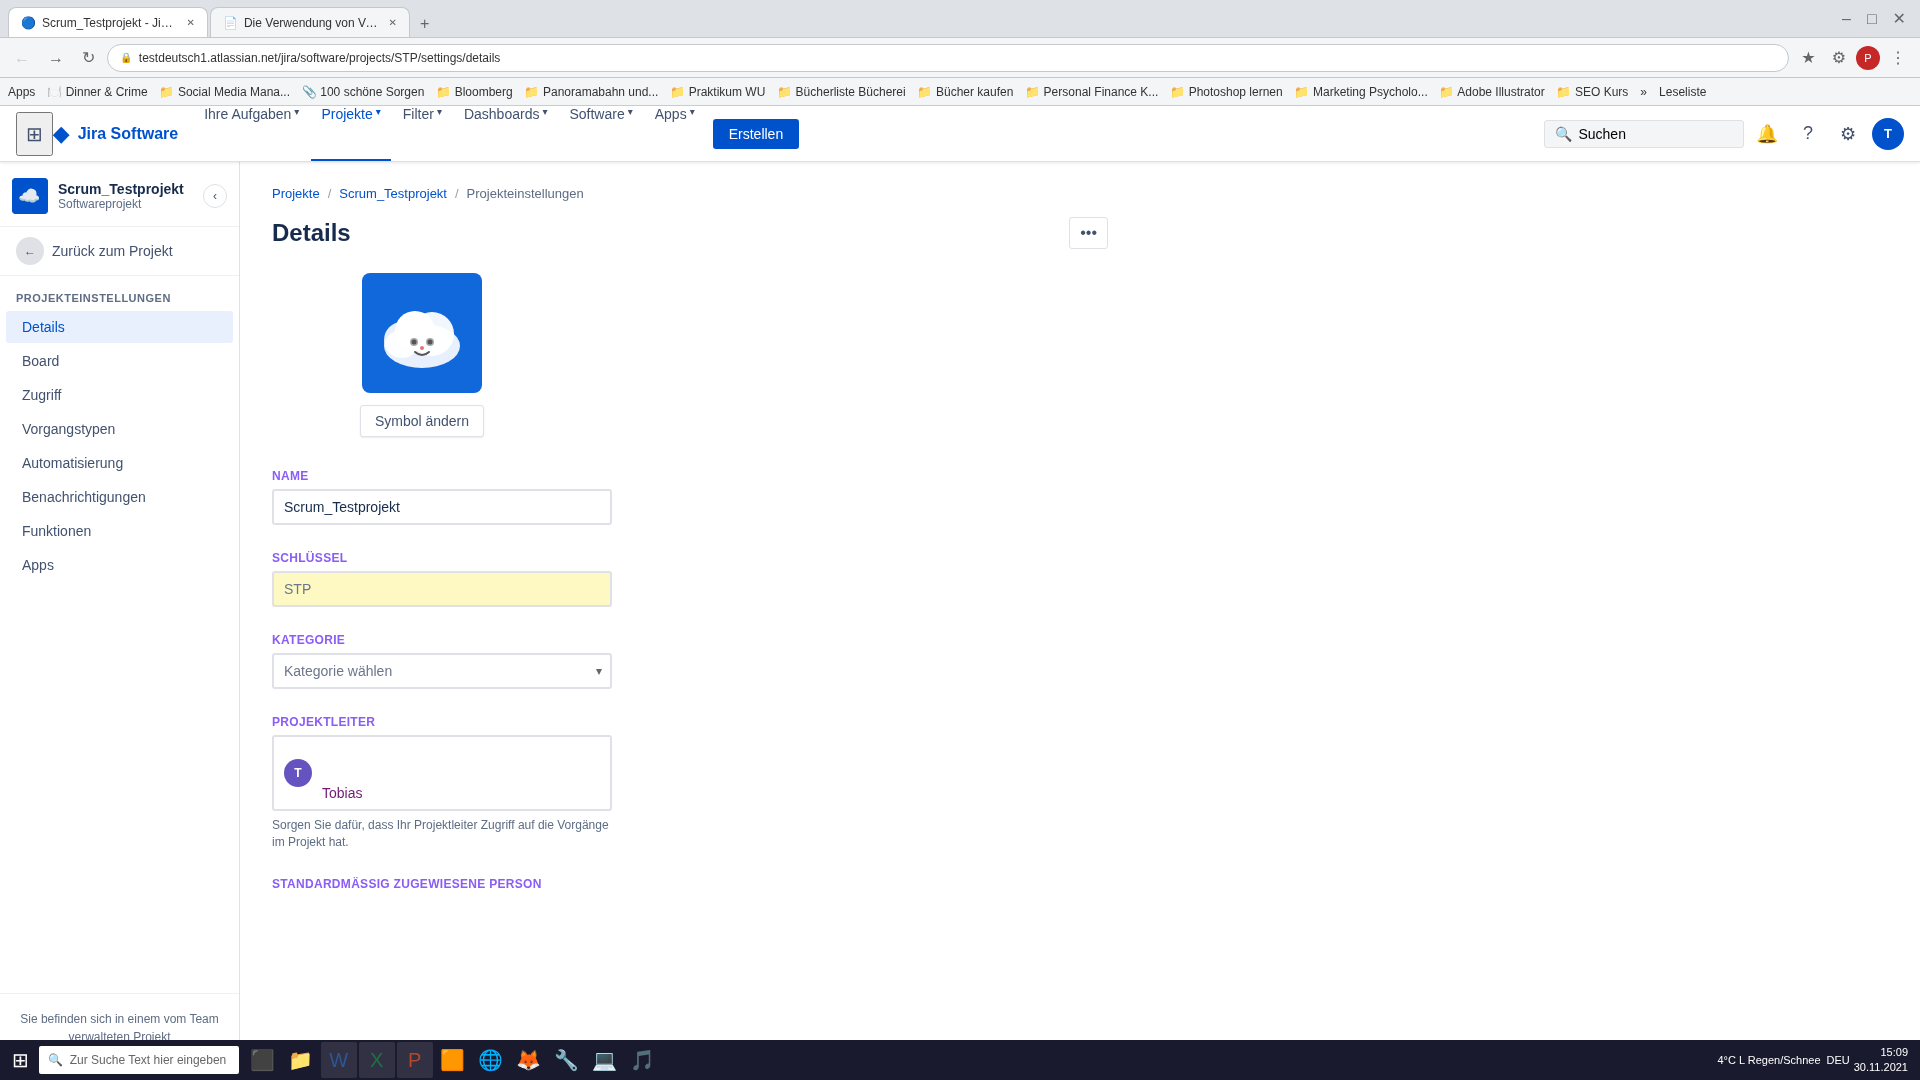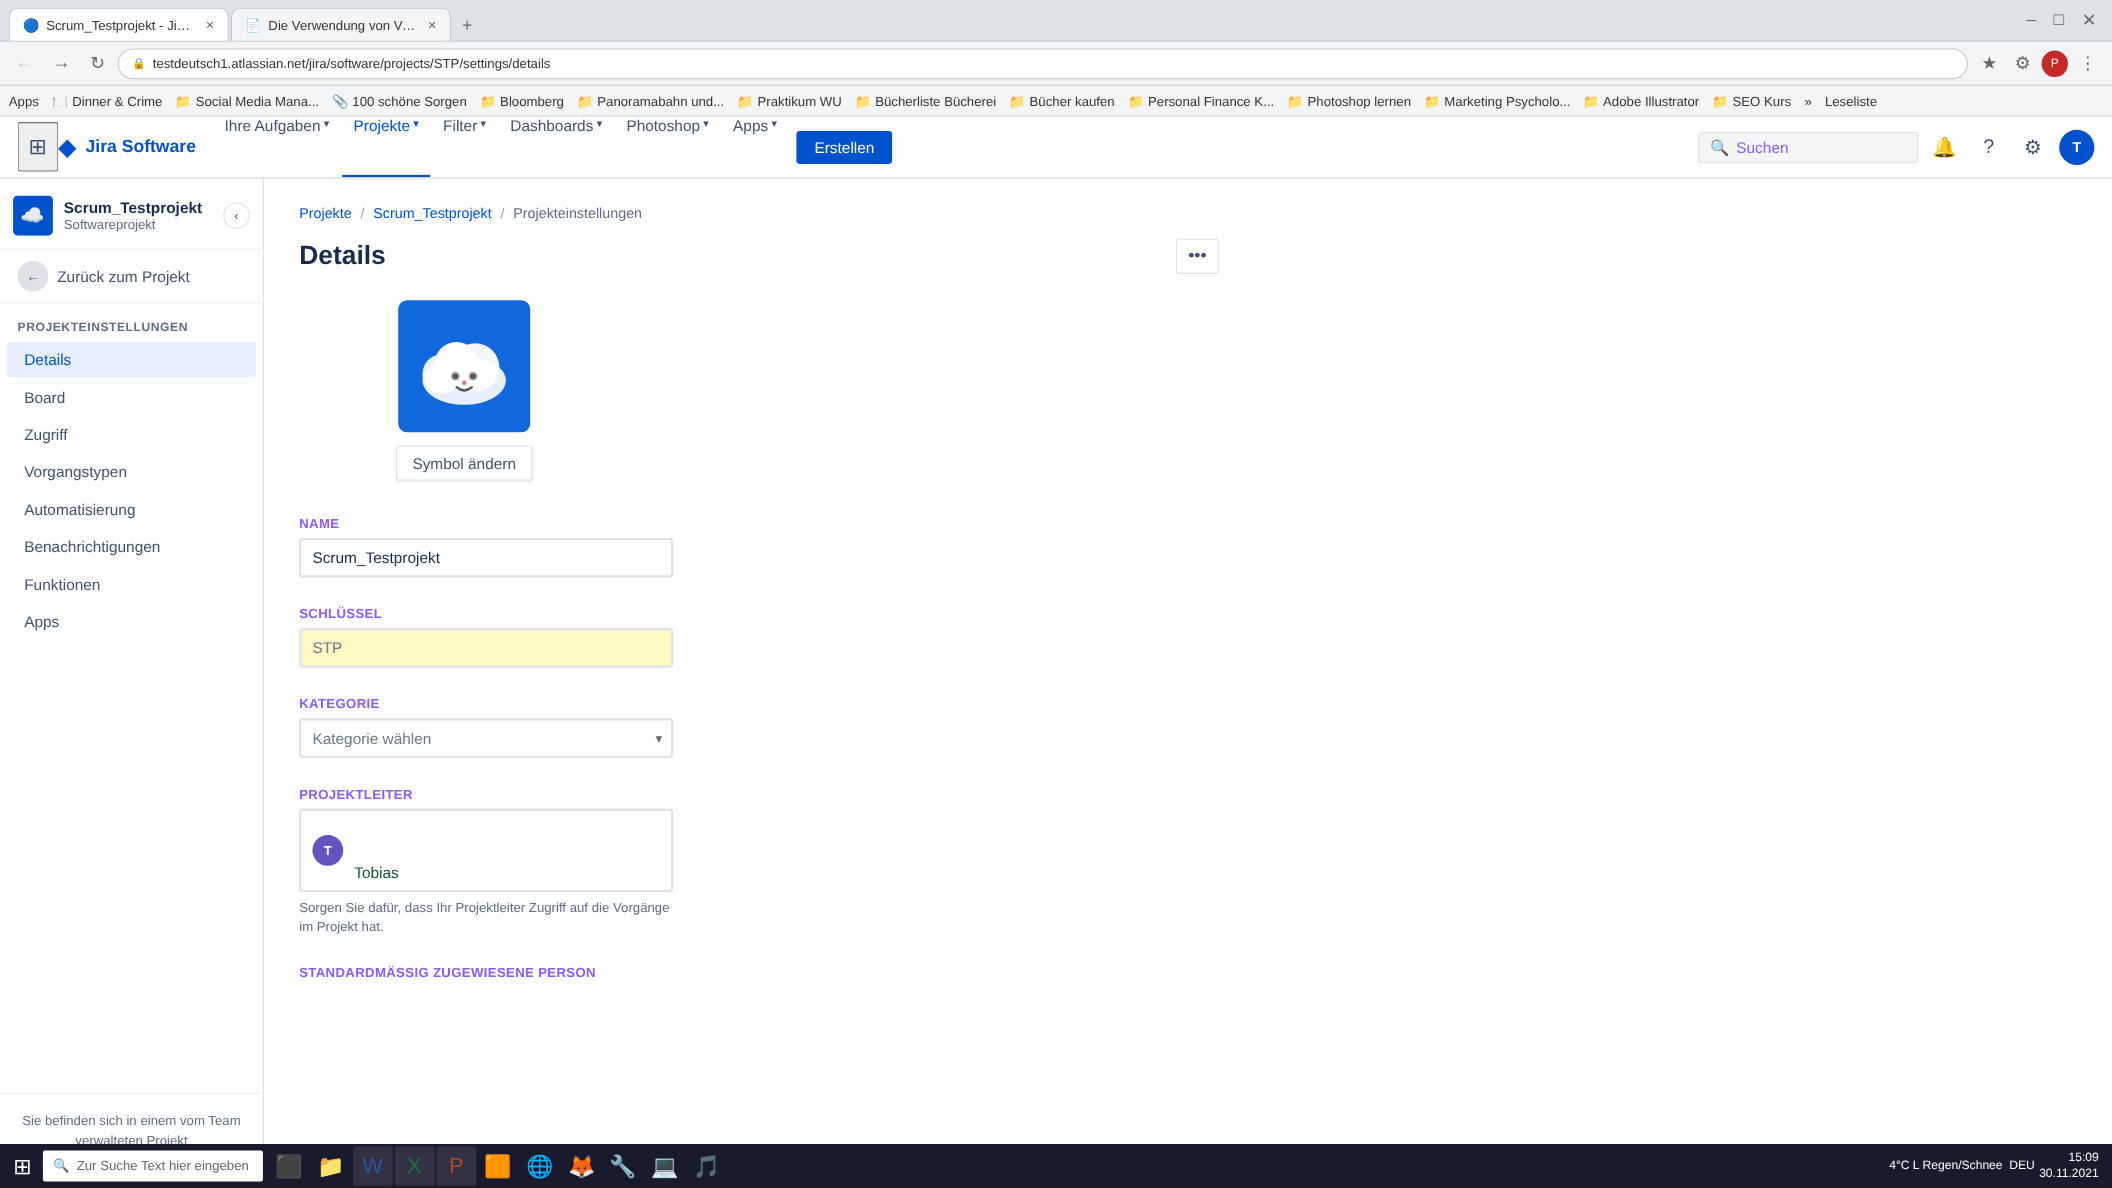--- a/index.html
+++ b/index.html
@@ -35,21 +35,21 @@
     .nav-logo-icon { color: #0052cc; font-size: 22px; }
     .nav-logo-text { color: #0052cc; font-weight: 600; font-size: 16px; }
     .nav-links { display: flex; align-items: center; height: 100%; gap: 2px; }
     .nav-link { padding: 0 10px; height: 100%; display: flex; align-items: flex-start; gap: 3px; font-size: 14px; color: #42526e; cursor: pointer; border-bottom: 2px solid transparent; }
     .nav-link.active { color: #0052cc; border-bottom-color: #0052cc; }
     .nav-link .arrow { font-size: 10px; }
     .nav-create-btn { margin-left: 8px; background: #0052cc; color: #fff; border: none; border-radius: 3px; padding: 7px 16px; font-size: 14px; font-weight: 500; cursor: pointer; }
     .nav-right { margin-left: auto; display: flex; align-items: center; gap: 8px; }
     .search-bar { display: flex; align-items: center; border: 1px solid #dfe1e6; border-radius: 3px; padding: 5px 10px; gap: 6px; background: #f4f5f7; cursor: text; width: 200px; }
     .search-icon { color: #666; font-size: 14px; }
-    .search-placeholder { color: #8b5cf6; font-size: 14px; }
+    .search-placeholder { color: #000000; font-size: 14px; }
     .nav-icon-btn { background: none; border: none; cursor: pointer; color: #42526e; font-size: 18px; padding: 6px; border-radius: 50%; width: 32px; height: 32px; display: flex; align-items: center; justify-content: center; }
     .avatar-btn { width: 32px; height: 32px; border-radius: 50%; background: #0052cc; color: #fff; border: none; cursor: pointer; font-size: 13px; font-weight: bold; display: flex; align-items: center; justify-content: center; }
 
     
     .main-layout { display: flex; flex: 1; overflow: hidden; }
 
     
     .sidebar { width: 240px; background: #fff; border-right: 1px solid #dfe1e6; display: flex; flex-direction: column; overflow-y: auto; flex-shrink: 0; }
     .sidebar-header { padding: 16px 12px 12px; display: flex; align-items: center; gap: 10px; border-bottom: 1px solid #f0f0f0; }
     .sidebar-project-avatar { width: 36px; height: 36px; background: #0052cc; border-radius: 4px; display: flex; align-items: center; justify-content: center; color: #fff; font-size: 14px; font-weight: bold; flex-shrink: 0; overflow: hidden; }
@@ -93,21 +93,21 @@
     .form-label { font-size: 12px; font-weight: 700; color: #8b5cf6; margin-bottom: 6px; text-transform: uppercase; letter-spacing: 0.3px; display: block; margin-top: 26px; }
     .form-input { width: 100%; padding: 8px 10px; border: 2px solid #dfe1e6; border-radius: 3px; font-size: 14px; color: #172b4d; background: #fff; outline: none; }
     .form-input.readonly { background: #fef9c3; color: #6b778c; cursor: not-allowed; }
     .form-select-wrapper { position: relative; }
     .form-select { width: 100%; padding: 8px 30px 8px 10px; border: 2px solid #dfe1e6; border-radius: 3px; font-size: 14px; color: #6b778c; background: #fff; appearance: none; cursor: pointer; outline: none; }
     .select-arrow { position: absolute; right: 10px; top: 50%; transform: translateY(-50%); color: #666; font-size: 12px; pointer-events: none; }
 
     
     .leader-field { display: flex; align-items: center; gap: 10px; padding: 8px 10px; border: 2px solid #dfe1e6; border-radius: 3px; background: #fff; }
     .leader-avatar { width: 28px; height: 28px; border-radius: 50%; background: #6554c0; color: #fff; font-size: 12px; font-weight: bold; display: flex; align-items: center; justify-content: center; flex-shrink: 0; }
-    .leader-name { font-size: 14px; color: #14532d; margin-top: 40px; }
+    .leader-name { font-size: 14px; color: #701a75; margin-top: 40px; }
     .field-hint { font-size: 12px; color: #5e6c84; margin-top: 6px; line-height: 1.4; }
 
     
     .taskbar { height: 40px; background: #1a1a2e; display: flex; align-items: center; padding: 0 4px; gap: 2px; position: fixed; bottom: 0; left: 0; width: 1920px; z-index: 100; }
     .taskbar-start { background: none; border: none; color: #fff; font-size: 20px; padding: 4px 8px; cursor: pointer; }
     .taskbar-search { display: flex; align-items: center; background: #fff; border-radius: 2px; padding: 2px 10px; gap: 6px; height: 28px; width: 200px; cursor: text; }
     .taskbar-search-icon { font-size: 12px; color: #333; }
     .taskbar-search-text { font-size: 12px; color: #666; }
     .taskbar-apps { display: flex; align-items: center; gap: 2px; margin-left: 4px; }
     .taskbar-app { width: 36px; height: 36px; display: flex; align-items: center; justify-content: center; cursor: pointer; border-radius: 2px; font-size: 20px; }
@@ -194,21 +194,21 @@
       </div>
       <div class="nav-link">
         <span>Filter</span>
         <span class="arrow">▾</span>
       </div>
       <div class="nav-link">
         <span>Dashboards</span>
         <span class="arrow">▾</span>
       </div>
       <div class="nav-link">
-        <span>Photoshop</span>
+        <span>Software</span>
         <span class="arrow">▾</span>
       </div>
       <div class="nav-link">
         <span>Apps</span>
         <span class="arrow">▾</span>
       </div>
     </div>
     <button class="nav-create-btn">Erstellen</button>
     <div class="nav-right">
       <div class="search-bar">

